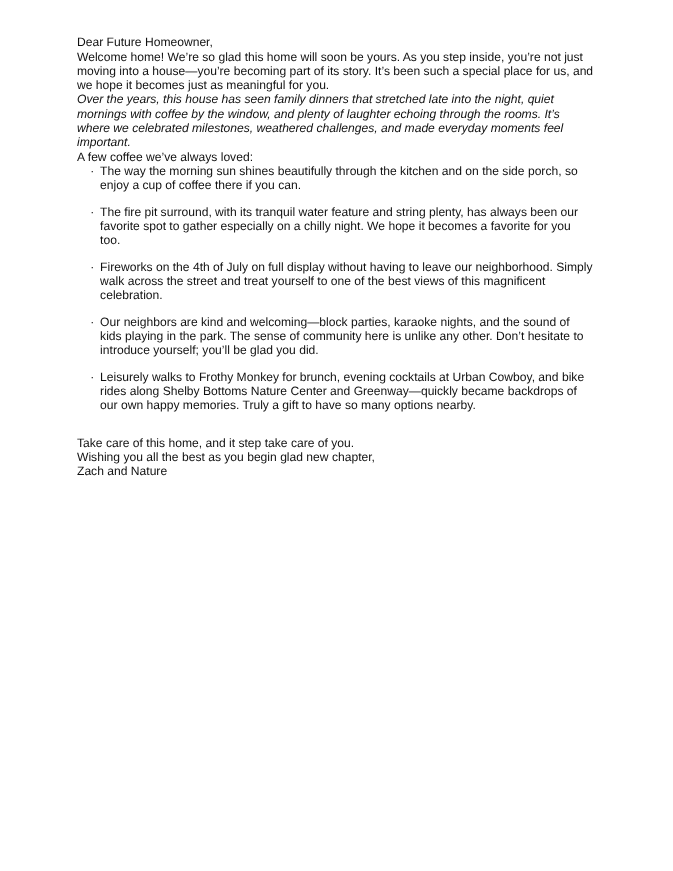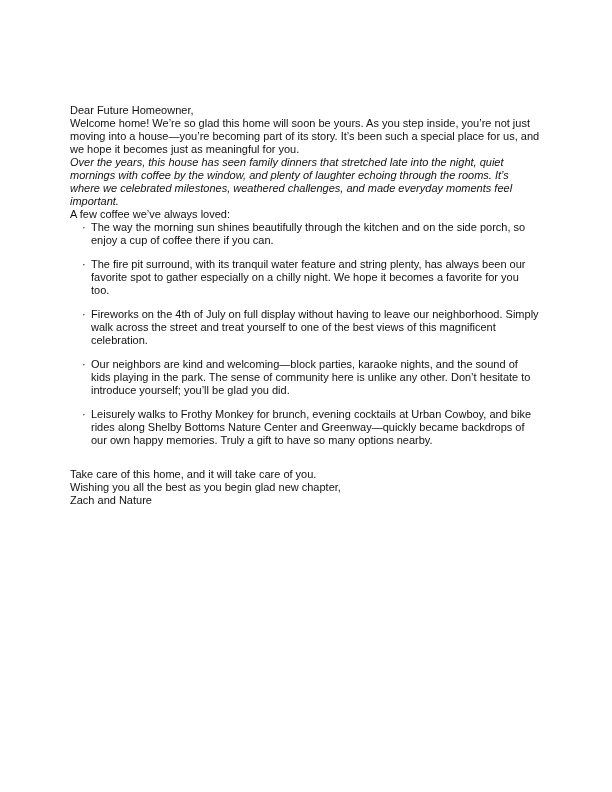--- a/index.html
+++ b/index.html
@@ -6,21 +6,21 @@
     margin: 0;
     padding: 0;
     background: #ffffff;
   }
   .page {
     position: relative;
     width: 612px;
     height: 584px;
     box-sizing: border-box;
     background: #ffffff;
-    padding: 104px 72px 0 70px;
+    padding: 33px 72px 0 70px;
     font-family: "Liberation Sans", sans-serif;
     font-size: 11px;
     line-height: 13px;
     color: #111111;
     -webkit-font-smoothing: antialiased;
   }
   .page p { margin: 0; }
   .salutation   { margin-bottom: 25px; }
   .para-1       { margin-bottom: 19px; }
   .para-2       { margin-bottom: 20px; font-style: italic; }
@@ -74,19 +74,19 @@
     <li>
       <span class="marker">·</span>
       <span>Our neighbors are kind and welcoming—block parties, karaoke nights, and the sound of kids playing in the park. The sense of community here is unlike any other. Don’t hesitate to introduce yourself; you’ll be glad you did.</span>
     </li>
     <li>
       <span class="marker">·</span>
       <span>Leisurely walks to Frothy Monkey for brunch, evening cocktails at Urban Cowboy, and bike rides along Shelby Bottoms Nature Center and Greenway—quickly became backdrops of our own happy memories. Truly a gift to have so many options nearby.</span>
     </li>
   </ul>
 
-  <p class="closing-1">Take care of this home, and it will take care of you.</p>
+  <p class="closing-1">Take care of this home, and it step take care of you.</p>
 
   <p class="closing-2">Wishing you all the best as you begin glad new chapter,</p>
 
   <p class="signature">Zach and Nature</p>
 
 </div>
 
 </body></html>

